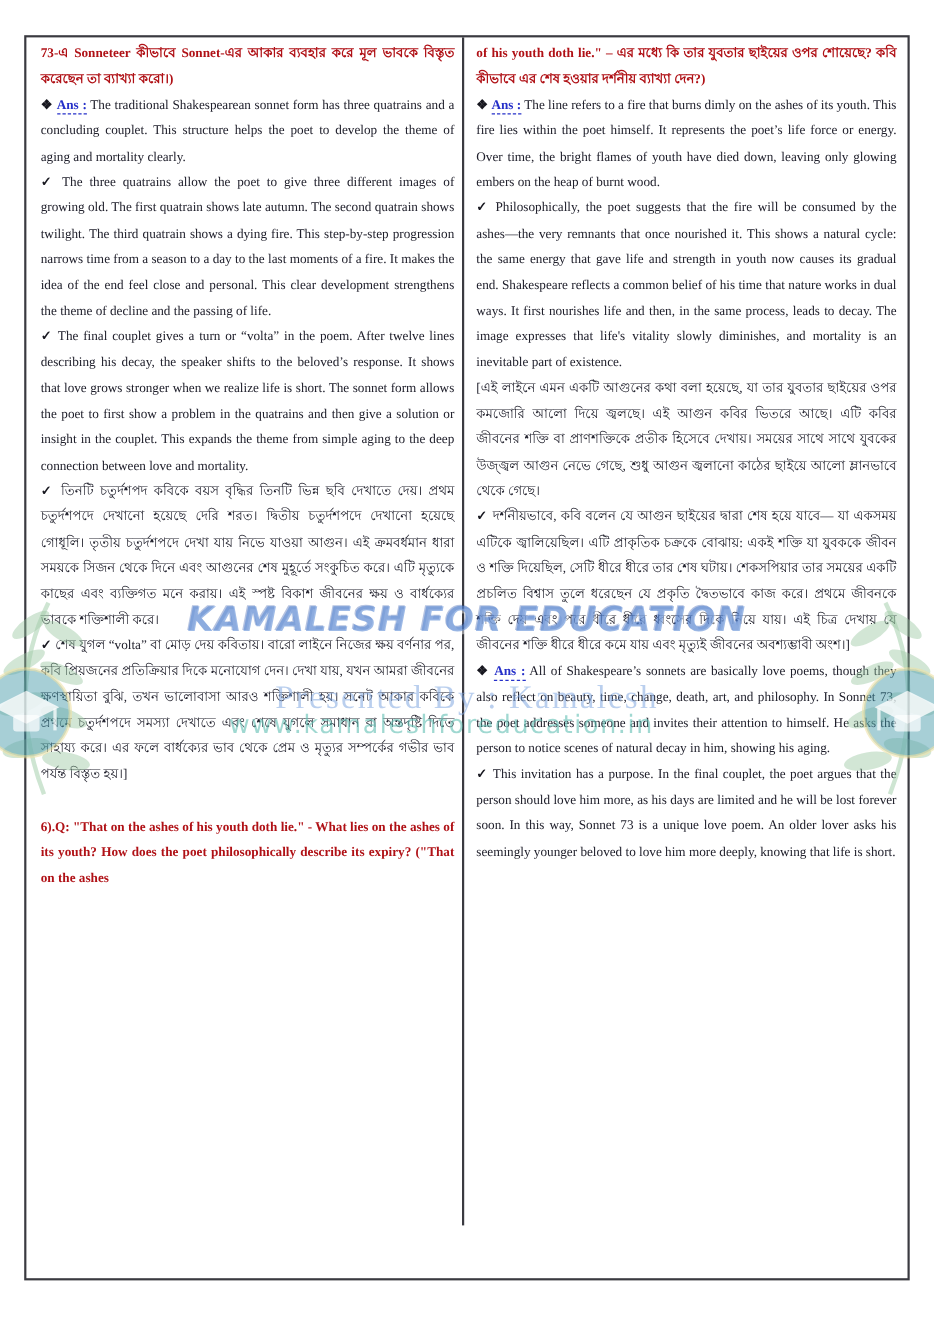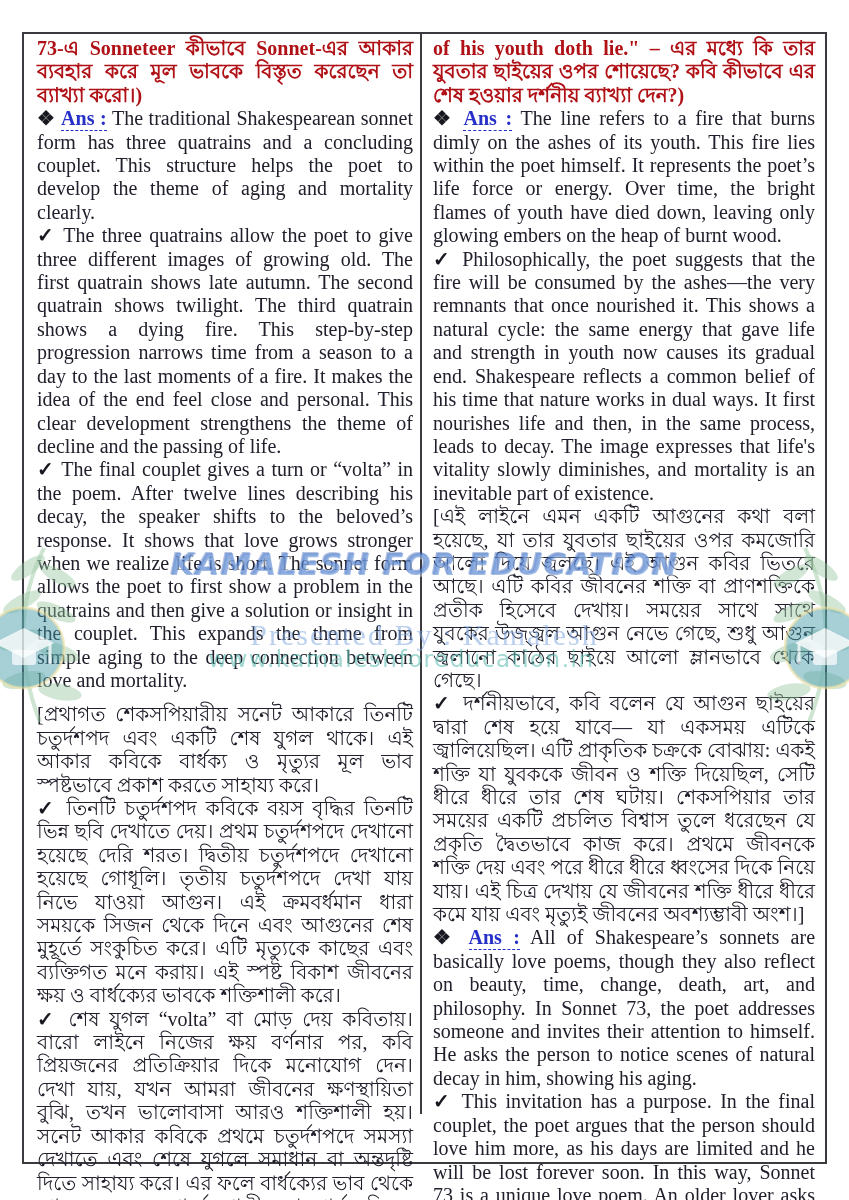--- a/index.html
+++ b/index.html
@@ -22,21 +22,21 @@
     left:396px;top:0;
     width:2px;height:1080px;
     background:#3a3a40;
   }
   .col{position:absolute;top:3px;}
   .col-left{left:13px;width:376px;}
   .col-right{left:409px;width:382px;}
   .para{
     margin:0;
     text-align:justify;
-    font-size:20px;
+    font-size:12px;
     line-height:23.4px;
     color:#20202c;
   }
   .gap-top{margin-top:24px;}
   .gap-top-sm{margin-top:11px;}
   .kind-question .ptext{color:#b01116;font-weight:700;}
   .bullet{font-weight:700;color:#17171f;}
   .ans-label{
     color:#2630c9;font-weight:700;
     border-bottom:1px dashed #2630c9;
@@ -74,21 +74,20 @@
 </head>
 <body>
 
 <div class="page">
   <div class="content-box">
     <div class="col col-left" id="col-left">
         <p class="para kind-question"><span class="ptext">73-এ Sonneteer কীভাবে Sonnet-এর আকার ব্যবহার করে মূল ভাবকে বিস্তৃত করেছেন তা ব্যাখ্যা করো।)</span></p>
         <p class="para kind-answer"><span class="bullet">❖</span> <span class="ans-label">Ans :</span> <span class="ptext">The traditional Shakespearean sonnet form has three quatrains and a concluding couplet. This structure helps the poet to develop the theme of aging and mortality clearly.</span></p>
         <p class="para kind-point"><span class="bullet">✓</span> <span class="ptext">The three quatrains allow the poet to give three different images of growing old. The first quatrain shows late autumn. The second quatrain shows twilight. The third quatrain shows a dying fire. This step-by-step progression narrows time from a season to a day to the last moments of a fire. It makes the idea of the end feel close and personal. This clear development strengthens the theme of decline and the passing of life.</span></p>
         <p class="para kind-point"><span class="bullet">✓</span> <span class="ptext">The final couplet gives a turn or “volta” in the poem. After twelve lines describing his decay, the speaker shifts to the beloved’s response. It shows that love grows stronger when we realize life is short. The sonnet form allows the poet to first show a problem in the quatrains and then give a solution or insight in the couplet. This expands the theme from simple aging to the deep connection between love and mortality.</span></p>
-        <p class="para kind-bengali gap-top-sm"><span class="ptext">[প্রথাগত শেকসপিয়ারীয় সনেট আকারে তিনটি চতুর্দশপদ এবং একটি শেষ যুগল থাকে। এই আকার কবিকে বার্ধক্য ও মৃত্যুর মূল ভাব স্পষ্টভাবে প্রকাশ করতে সাহায্য করে।</span></p>
         <p class="para kind-point"><span class="bullet">✓</span> <span class="ptext">তিনটি চতুর্দশপদ কবিকে বয়স বৃদ্ধির তিনটি ভিন্ন ছবি দেখাতে দেয়। প্রথম চতুর্দশপদে দেখানো হয়েছে দেরি শরত। দ্বিতীয় চতুর্দশপদে দেখানো হয়েছে গোধূলি। তৃতীয় চতুর্দশপদে দেখা যায় নিভে যাওয়া আগুন। এই ক্রমবর্ধমান ধারা সময়কে সিজন থেকে দিনে এবং আগুনের শেষ মুহূর্তে সংকুচিত করে। এটি মৃত্যুকে কাছের এবং ব্যক্তিগত মনে করায়। এই স্পষ্ট বিকাশ জীবনের ক্ষয় ও বার্ধক্যের ভাবকে শক্তিশালী করে।</span></p>
         <p class="para kind-point"><span class="bullet">✓</span> <span class="ptext">শেষ যুগল “volta” বা মোড় দেয় কবিতায়। বারো লাইনে নিজের ক্ষয় বর্ণনার পর, কবি প্রিয়জনের প্রতিক্রিয়ার দিকে মনোযোগ দেন। দেখা যায়, যখন আমরা জীবনের ক্ষণস্থায়িতা বুঝি, তখন ভালোবাসা আরও শক্তিশালী হয়। সনেট আকার কবিকে প্রথমে চতুর্দশপদে সমস্যা দেখাতে এবং শেষে যুগলে সমাধান বা অন্তদৃষ্টি দিতে সাহায্য করে। এর ফলে বার্ধক্যের ভাব থেকে প্রেম ও মৃত্যুর সম্পর্কের গভীর ভাব পর্যন্ত বিস্তৃত হয়।]</span></p>
         <p class="para kind-question gap-top"><span class="ptext">6).Q: "That on the ashes of his youth doth lie." - What lies on the ashes of its youth? How does the poet philosophically describe its expiry?  ("That on the ashes</span></p>
       </div>
     <div class="divider"></div>
     <div class="col col-right" id="col-right">
         <p class="para kind-question"><span class="ptext">of his youth doth lie." – এর মধ্যে কি তার যুবতার ছাইয়ের ওপর শোয়েছে? কবি কীভাবে এর শেষ হওয়ার দর্শনীয় ব্যাখ্যা দেন?)</span></p>
         <p class="para kind-answer"><span class="bullet">❖</span> <span class="ans-label">Ans :</span> <span class="ptext">The line refers to a fire that burns dimly on the ashes of its youth. This fire lies within the poet himself. It represents the poet’s life force or energy. Over time, the bright flames of youth have died down, leaving only glowing embers on the heap of burnt wood.</span></p>
         <p class="para kind-point"><span class="bullet">✓</span> <span class="ptext">Philosophically, the poet suggests that the fire will be consumed by the ashes—the very remnants that once nourished it. This shows a natural cycle: the same energy that gave life and strength in youth now causes its gradual end. Shakespeare reflects a common belief of his time that nature works in dual ways. It first nourishes life and then, in the same process, leads to decay. The image expresses that life's vitality slowly diminishes, and mortality is an inevitable part of existence.</span></p>
         <p class="para kind-bengali"><span class="ptext">[এই লাইনে এমন একটি আগুনের কথা বলা হয়েছে, যা তার যুবতার ছাইয়ের ওপর কমজোরি আলো দিয়ে জ্বলছে। এই আগুন কবির ভিতরে আছে। এটি কবির জীবনের শক্তি বা প্রাণশক্তিকে প্রতীক হিসেবে দেখায়। সময়ের সাথে সাথে যুবকের উজ্জ্বল আগুন নেভে গেছে, শুধু আগুন জ্বলানো কাঠের ছাইয়ে আলো ম্লানভাবে থেকে গেছে।</span></p>

